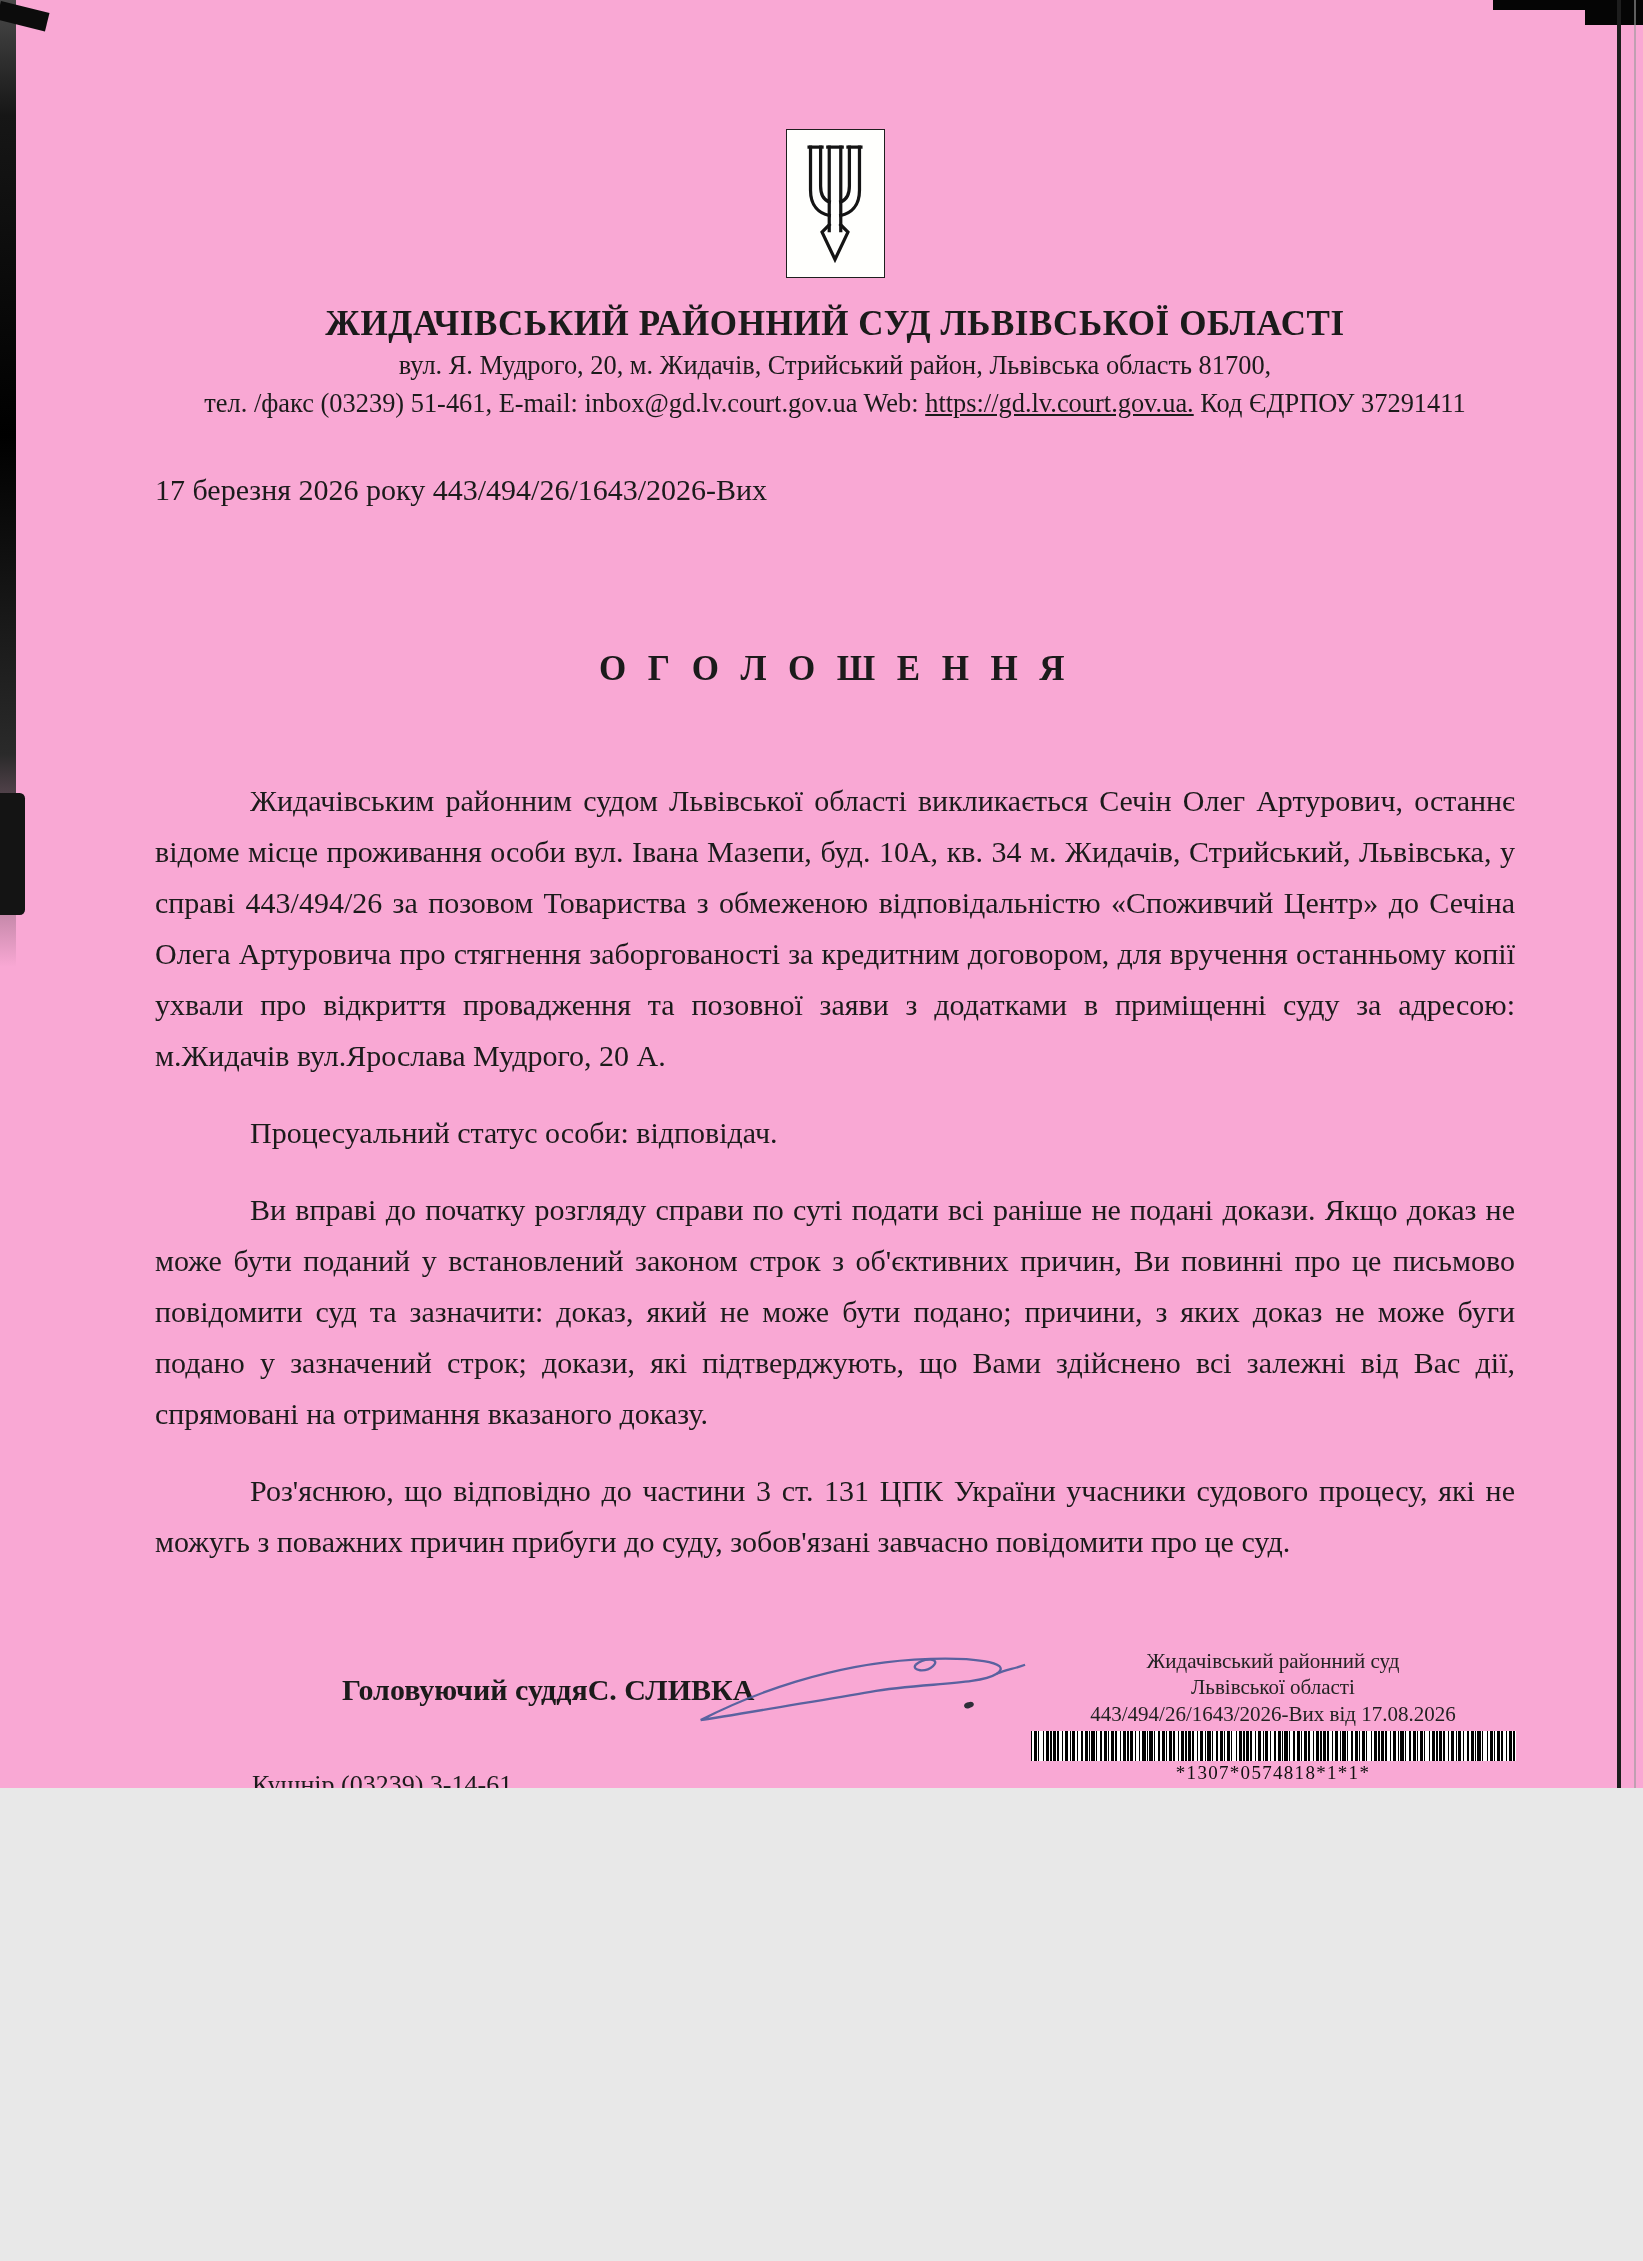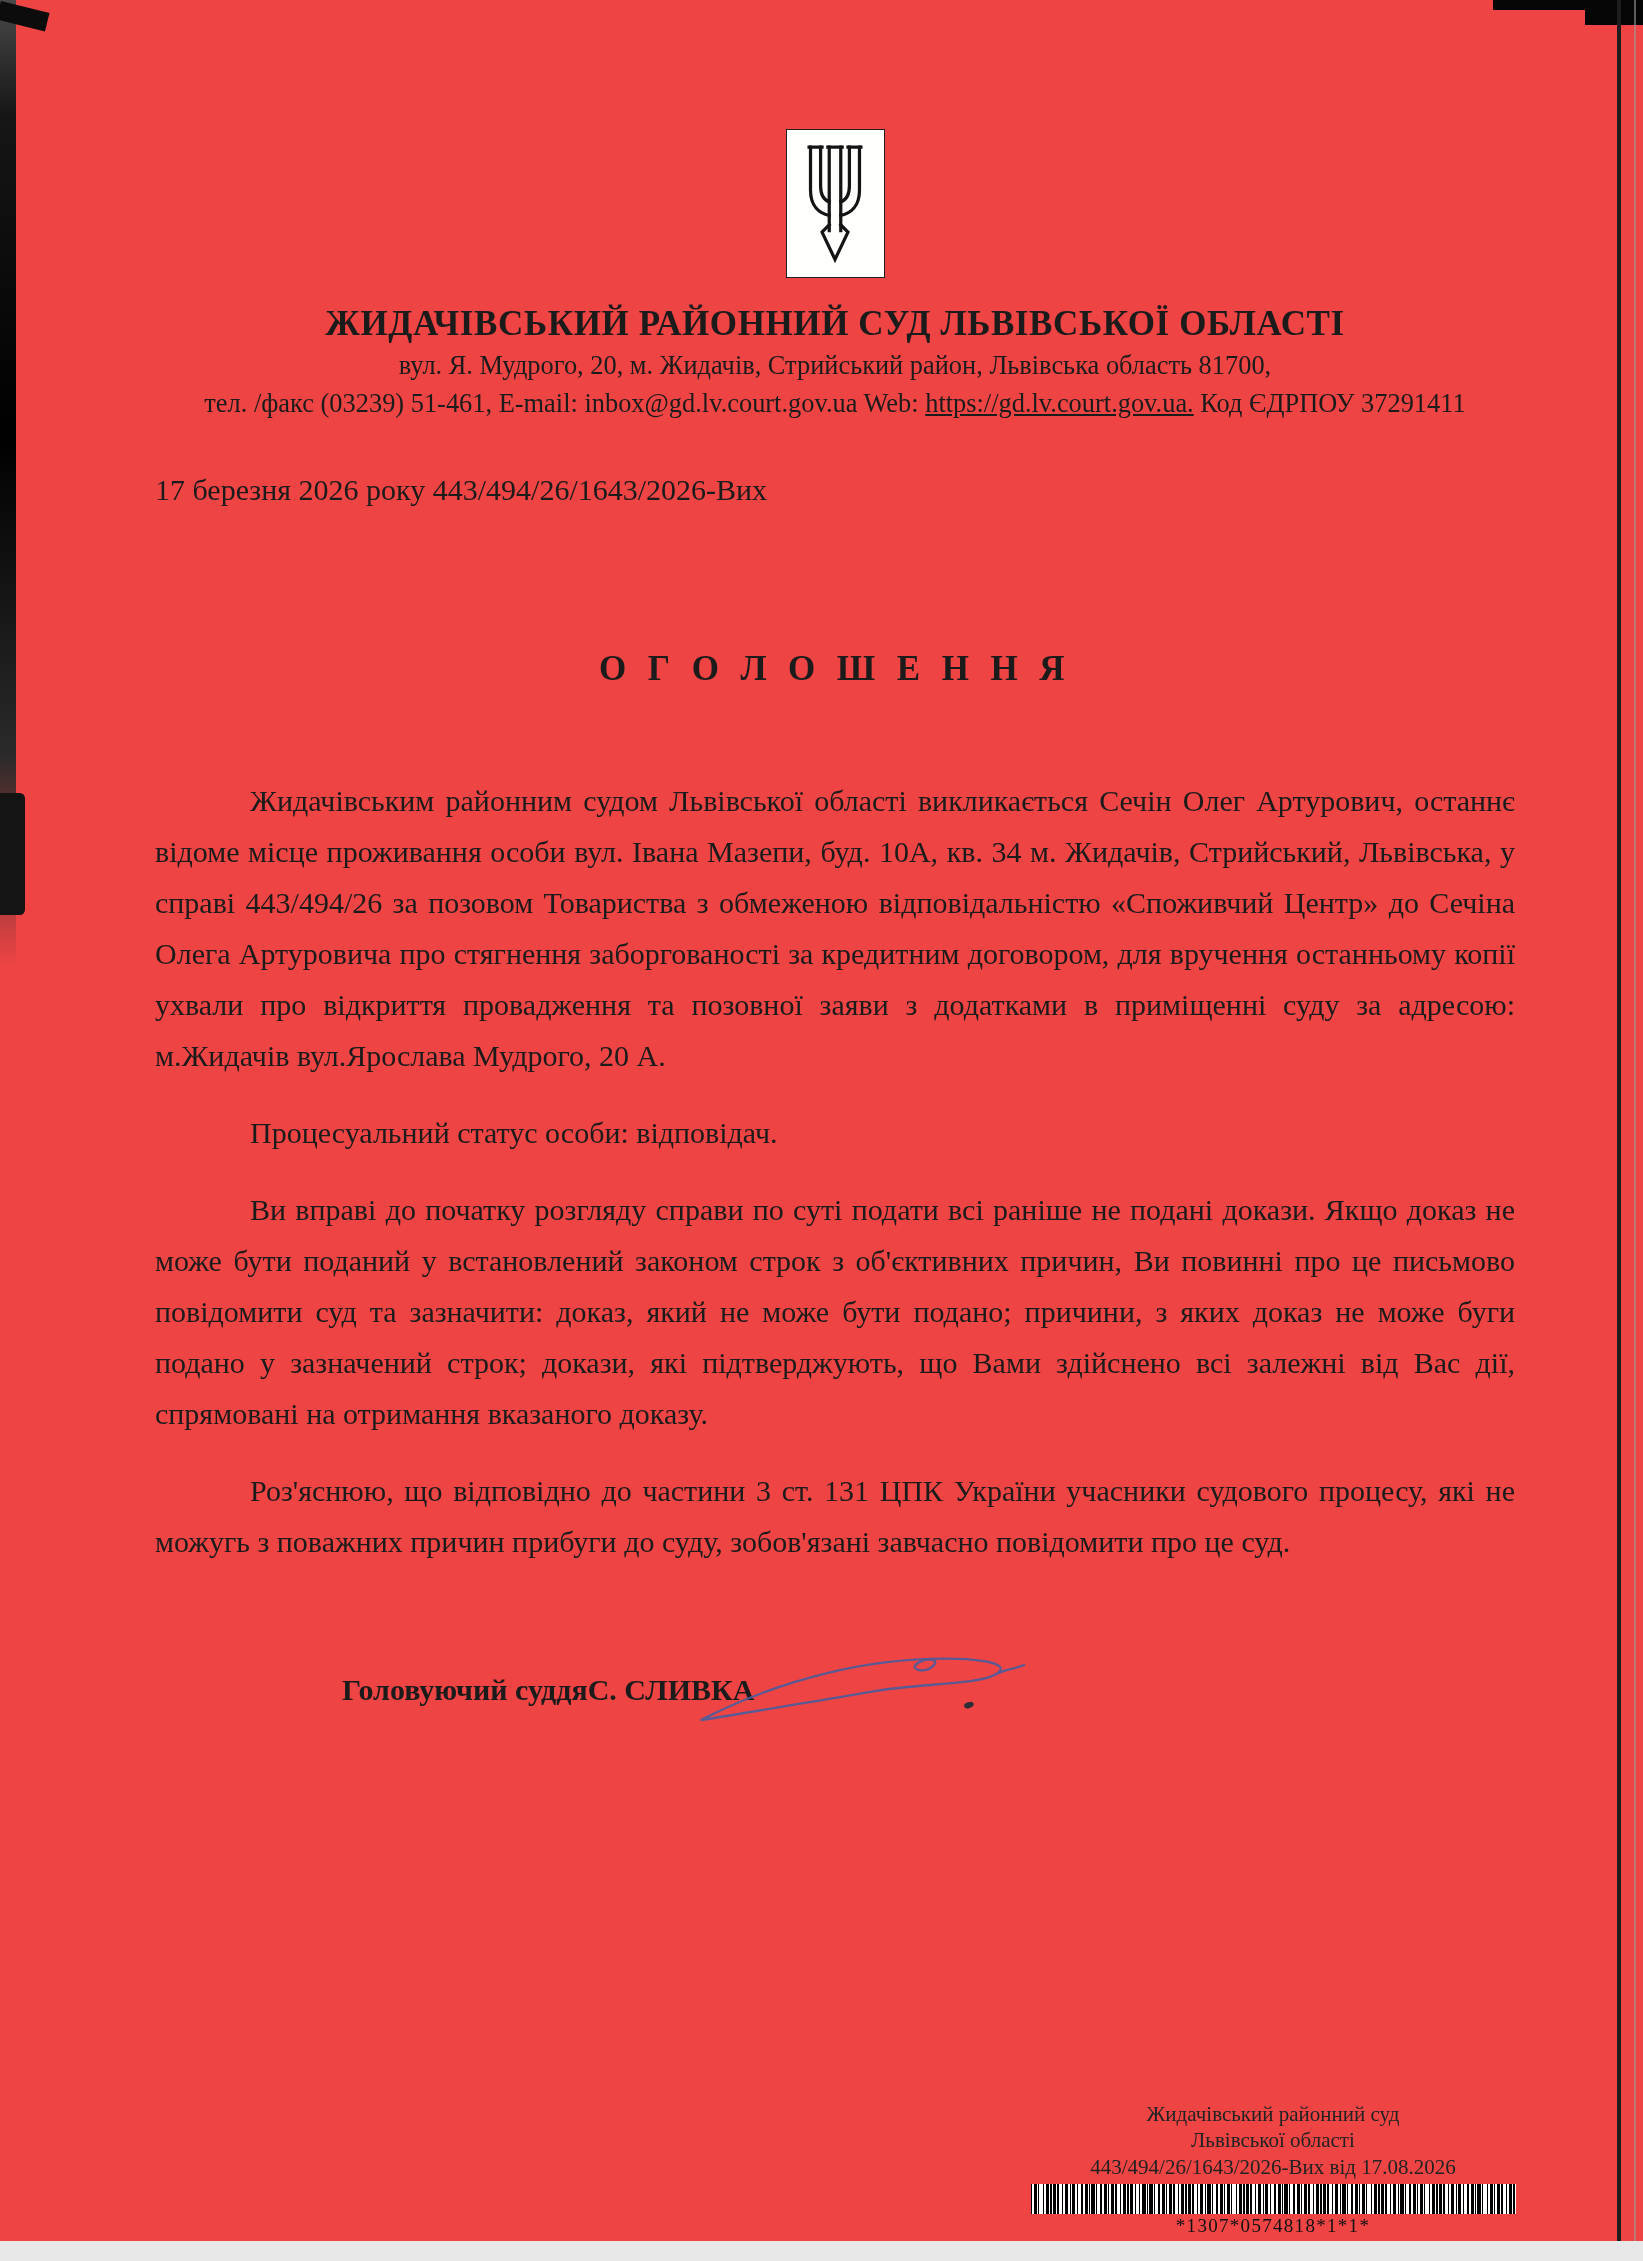--- a/index.html
+++ b/index.html
@@ -1,19 +1,19 @@
 <!DOCTYPE html>
 <html style="font-size:10.3px"><head>
 <meta charset="utf-8">
 <style>
   html,body{margin:0;padding:0;background:#e8e8e8;}
   .page{
     position:relative;
-    width:1644px;height:2241px;
-    background:#ef4444;
+    width:1644px;height:1788px;
+    background:#f9a8d4;
     overflow:hidden;
     font-family:"Liberation Serif","DejaVu Serif",serif;
     color:#1b1b1b;
   }
   
   .art{position:absolute;pointer-events:none;}
   .art-left-strip{left:0;top:0;width:15.5px;height:967px;
     background:linear-gradient(180deg,#4a4a4a 0%,#161616 12%,#000 45%,#2a2a2a 78%,rgba(90,90,90,0) 100%);}
   .art-left-nub{left:0;top:793px;width:24.5px;height:122px;background:#141414;border-radius:0 5.2px 5.2px 0;}
   .art-topleft{left:1.3px;top:1.3px;width:50px;height:19.3px;background:#0c0c0c;transform:rotate(14deg);transform-origin:left top;}
@@ -110,20 +110,21 @@
       <svg class="sig-mark" viewBox="0 0 540 160" aria-hidden="true">
         <g fill="none" stroke="#4d5c9b" stroke-width="3.6" opacity="0.92">
           <path d="M18 126 C100 84 220 40 350 32 C440 27 505 36 478 54 C450 72 360 68 282 82 C180 99 60 120 18 126"></path>
           <path d="M352 40 c14 -12 40 -10 27 2 c-11 10 -34 8 -27 -2"></path>
           <path d="M478 54 C492 48 506 46 522 40"></path>
         </g>
       </svg>
       <span class="sig-name">С. СЛИВКА</span>
     </div>
 
+    <div class="clerk-line">Кушнір  (03239) 3-14-61</div>
 
   </div>
 
   <div class="stamp">
     <div class="s-line">Жидачівський районний суд</div>
     <div class="s-line">Львівської області</div>
     <div class="s-line">443/494/26/1643/2026-Вих від 17.08.2026</div>
     <div class="barcode"></div>
     <div class="barcode-text">*1307*0574818*1*1*</div>
   </div>

